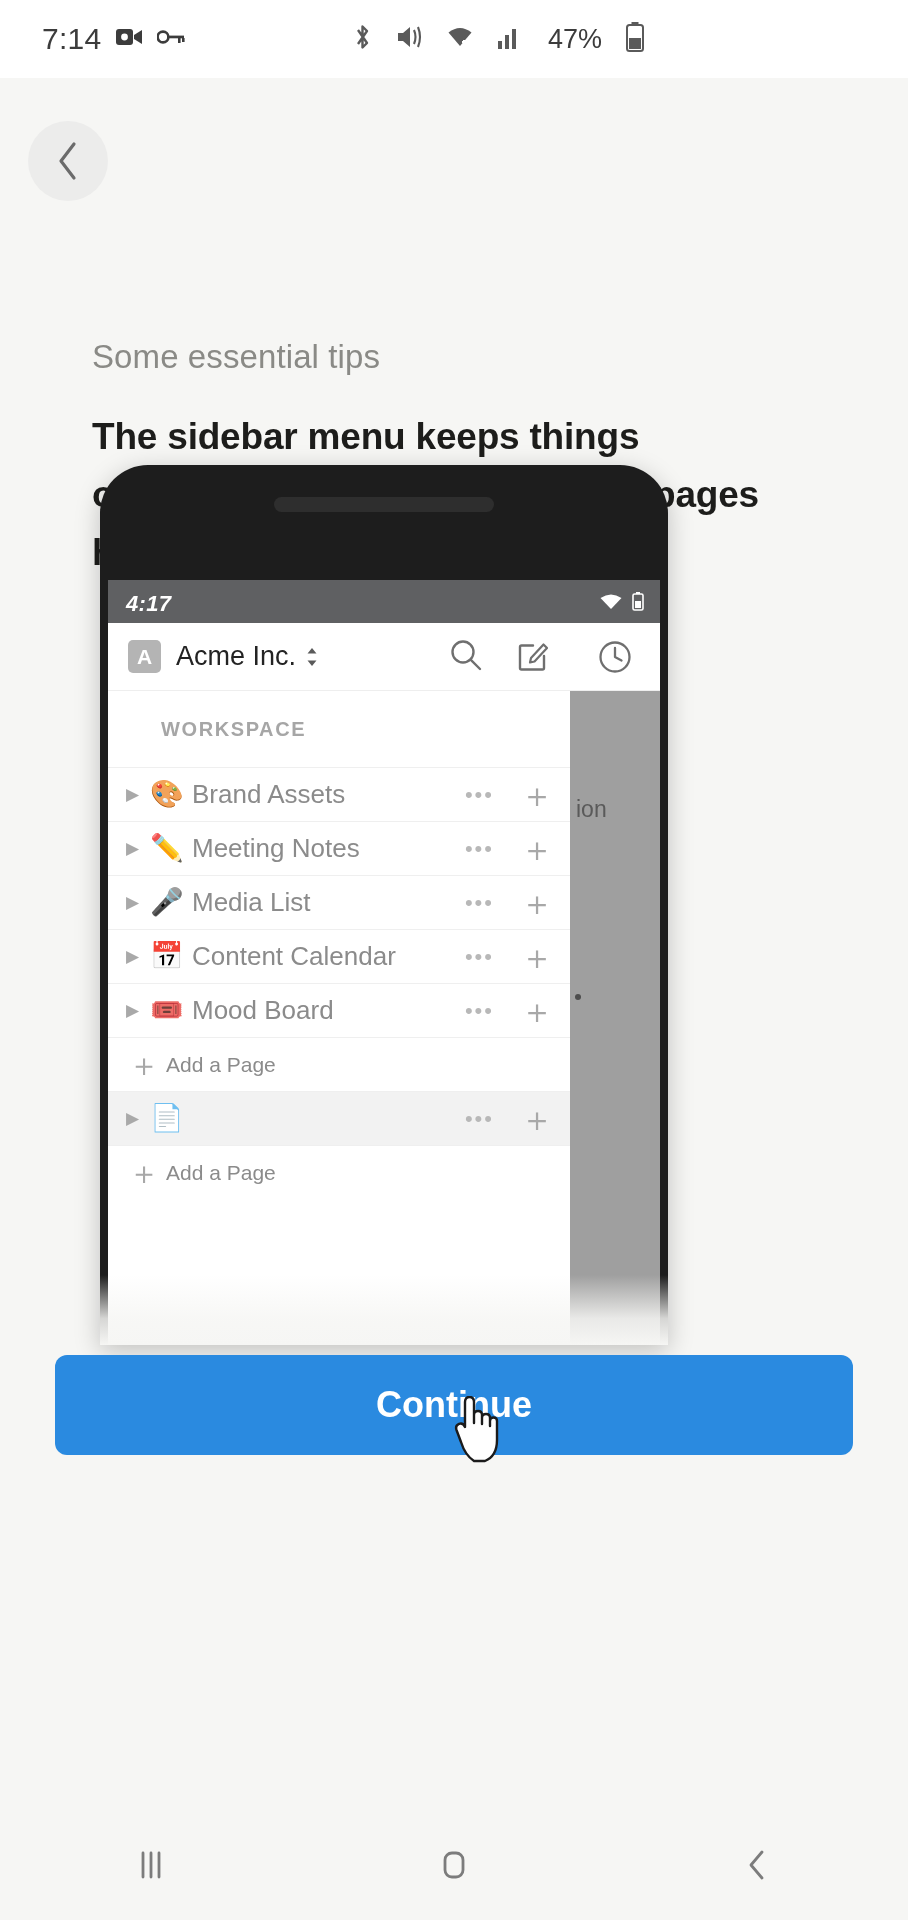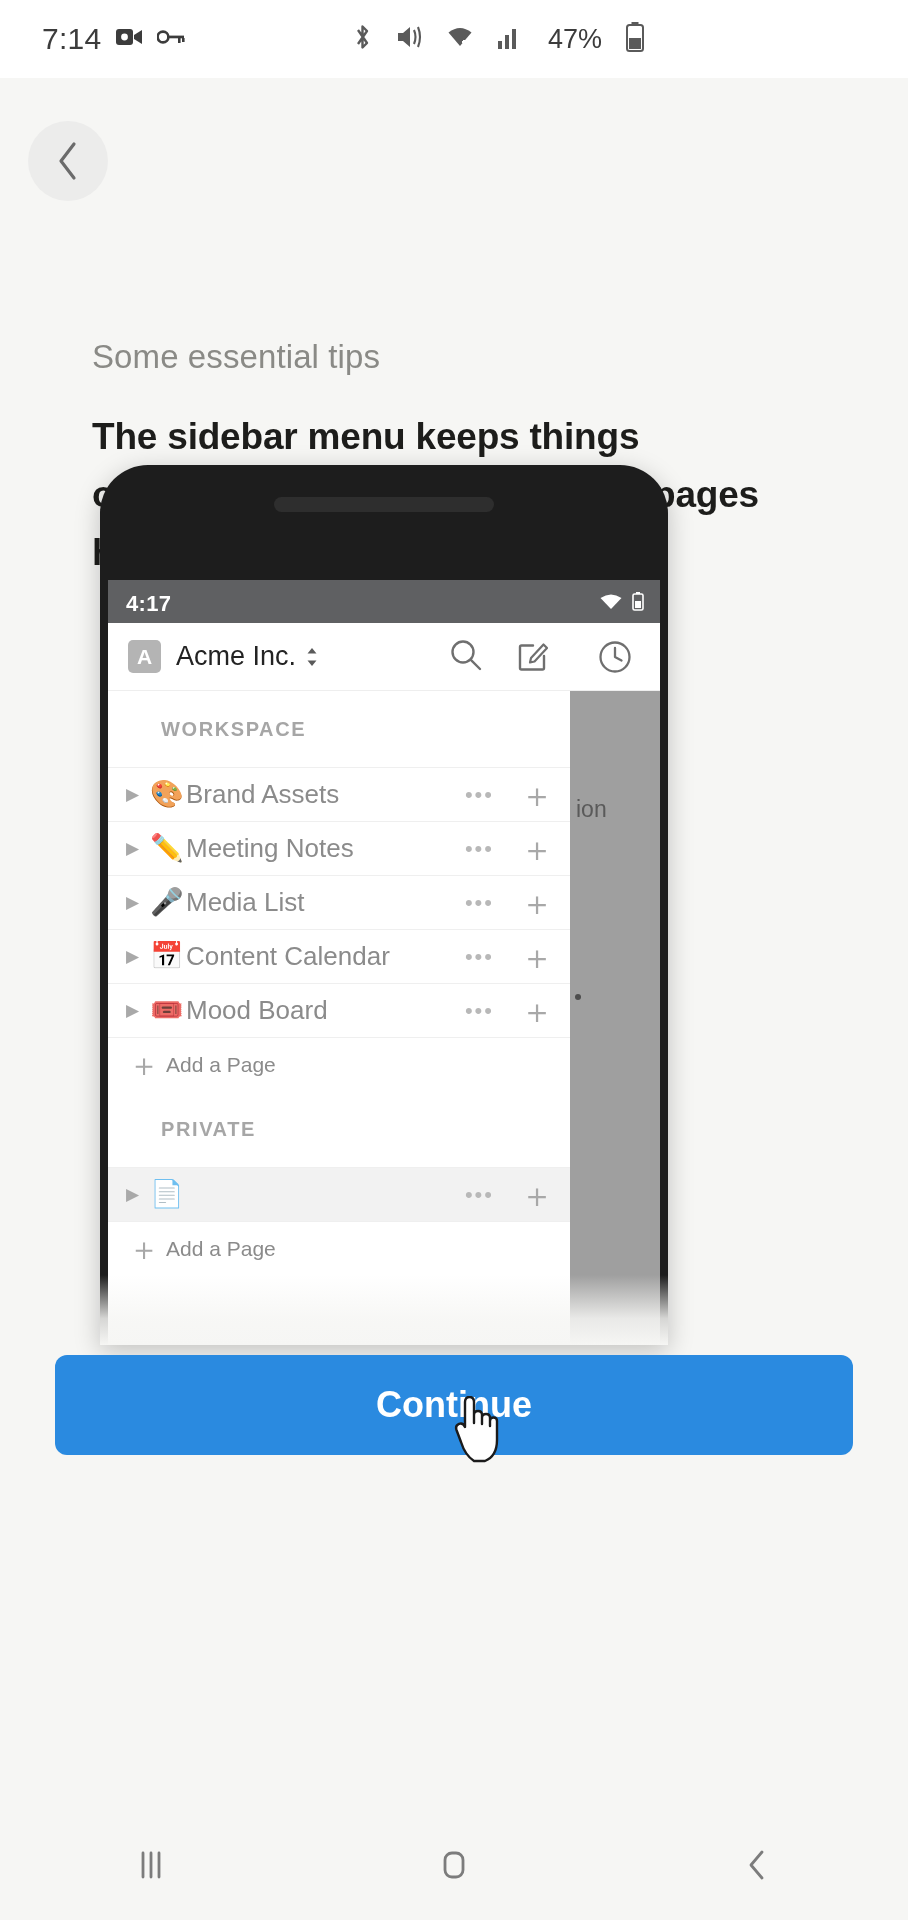--- a/index.html
+++ b/index.html
@@ -128,20 +128,21 @@
 
   
   #inner-status {
     height: 43px;
     background: #5f6062;
     display: flex;
     align-items: center;
     justify-content: space-between;
     padding: 4px 16px 0 18px;
     color: #ffffff;
+    font-style: italic;
   }
   #inner-clock {
     font-size: 22px;
     font-weight: bold;
     letter-spacing: 0.3px;
   }
   #inner-status-icons {
     display: flex;
     align-items: center;
     gap: 9px;
@@ -272,21 +273,21 @@
     width: 38px;
     flex: 0 0 auto;
     font-size: 27px;
     line-height: 1;
     text-align: center;
   }
   .row-title {
     font-size: 26px;
     color: #8b8b8b;
     white-space: nowrap;
-    margin-left: 0;
+    margin-left: 6px;
   }
   .page-row.highlight .row-title {
     color: #262626;
     font-weight: bold;
   }
   .row-actions {
     margin-left: auto;
     display: flex;
     align-items: center;
     gap: 26px;
@@ -551,21 +552,20 @@
               <span class="row-title">Mood Board</span>
               <span class="row-actions">
                 <span class="row-dots">•••</span>
                 <span class="row-plus">＋</span>
               </span>
             </div>
             <div class="add-row">
               <span class="add-row-plus">＋</span>
               <span class="add-row-label">Add a Page</span>
             </div>
-            <div class="section-label">PRIVATE</div>
             <div class="page-row highlight">
               <span class="row-caret">▶</span>
               <span class="row-emoji">📄</span>
               <span class="row-actions">
                 <span class="row-dots">•••</span>
                 <span class="row-plus">＋</span>
               </span>
             </div>
             <div class="add-row">
               <span class="add-row-plus">＋</span>

